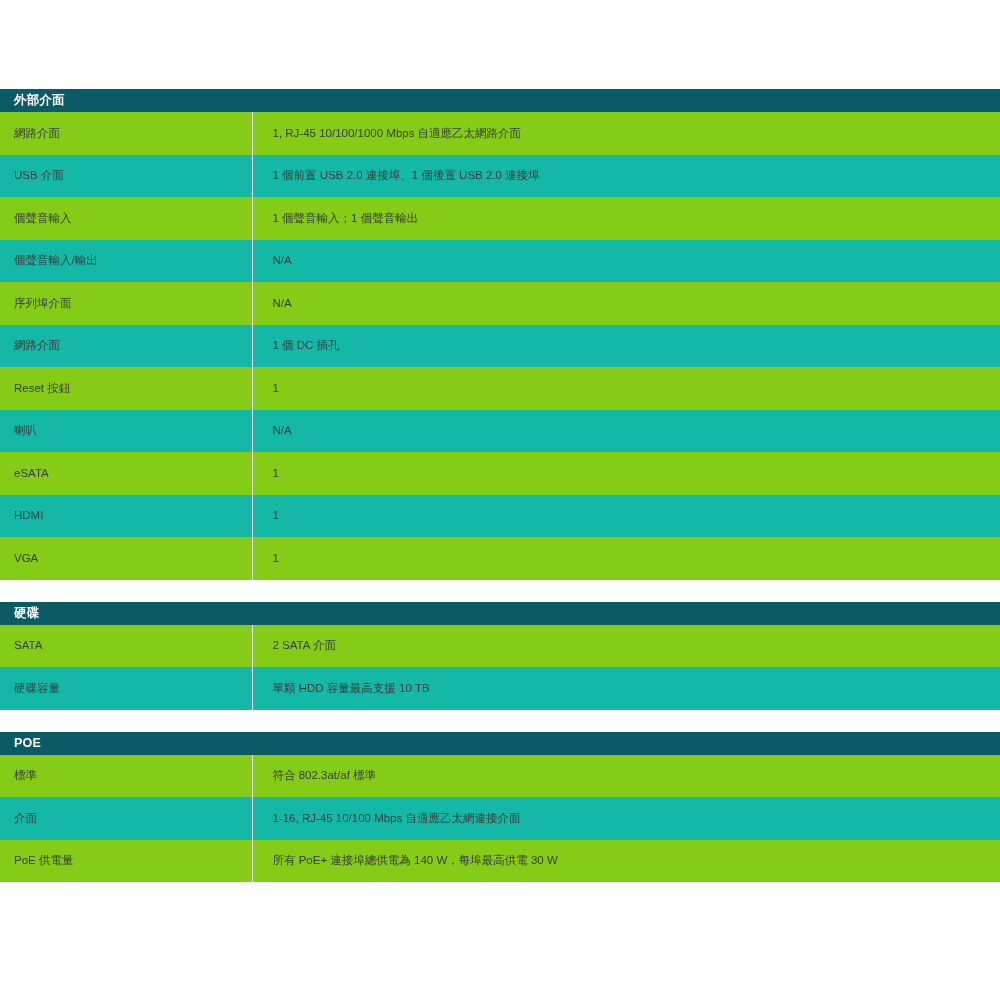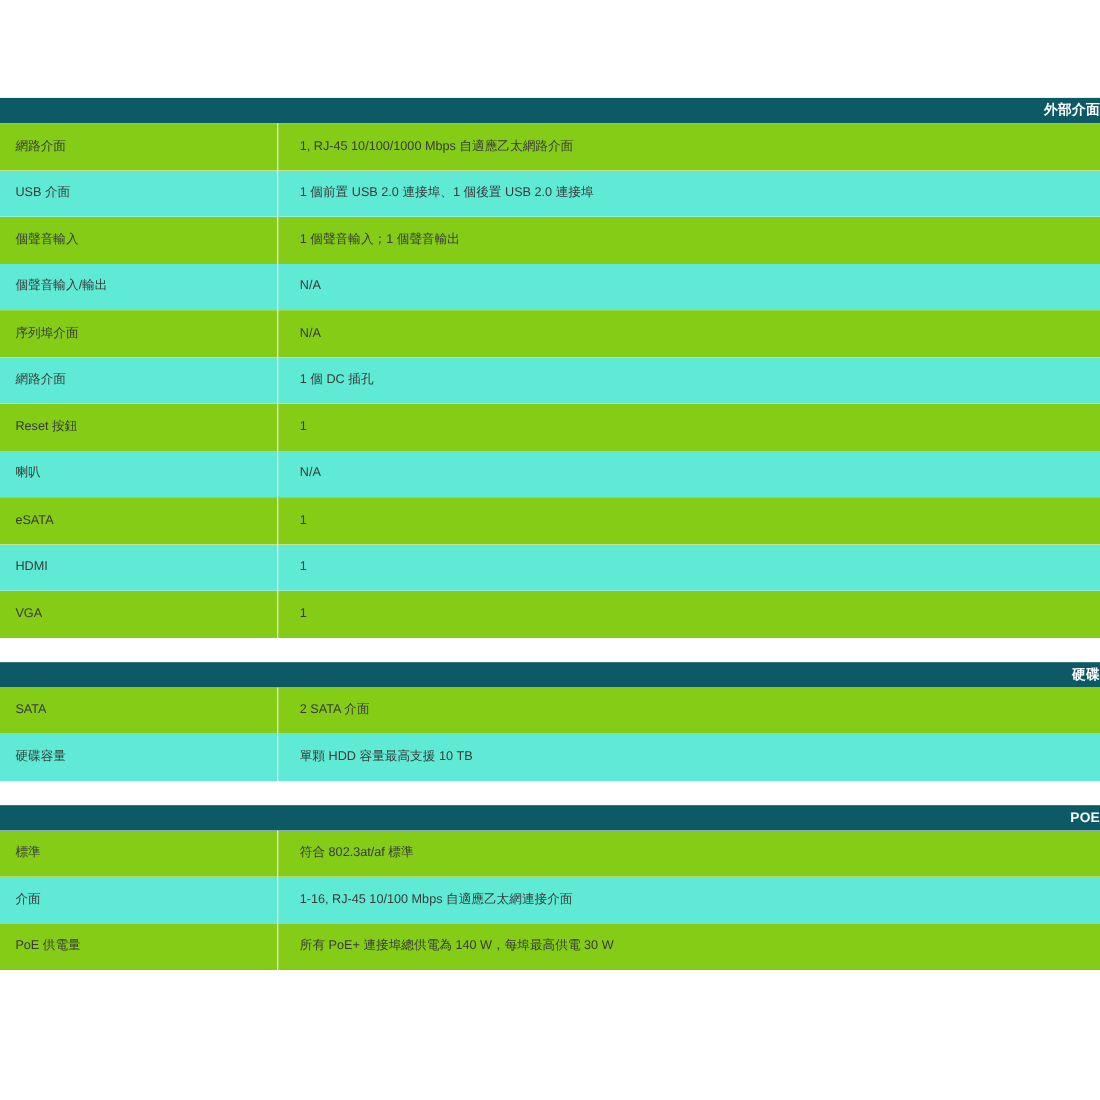--- a/index.html
+++ b/index.html
@@ -36,32 +36,31 @@
     color: #ffffff;
     height: 23px;
     line-height: 23px;
     font-size: 12.5px;
     font-weight: bold;
     padding: 0 0 0 14px;
     box-sizing: border-box;
     letter-spacing: 0.2px;
     white-space: nowrap;
     overflow: hidden;
-    text-align: right;
   }
 
   .spec-table {
     width: 100%;
     border-collapse: collapse;
     table-layout: fixed;
   }
 
   .spec-row { height: 42.5px; }
   .spec-row.even { background: #84cc16; }
-  .spec-row.odd  { background: #5eead4; }
+  .spec-row.odd  { background: #14b8a6; }
 
   .spec-row td {
     font-size: 11.5px;
     color: #333333;
     vertical-align: middle;
     padding: 0;
     border: 0;
     line-height: 1.45;
   }
 

